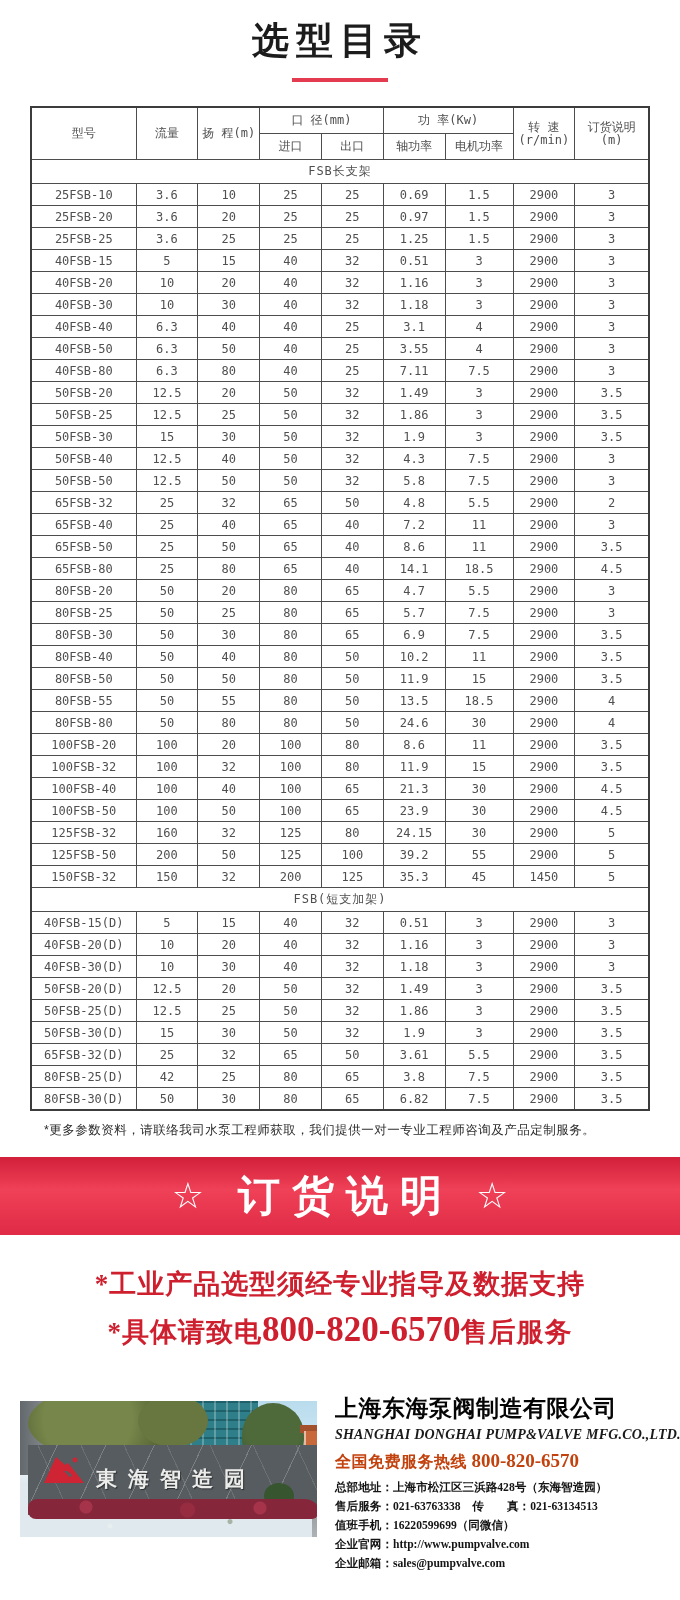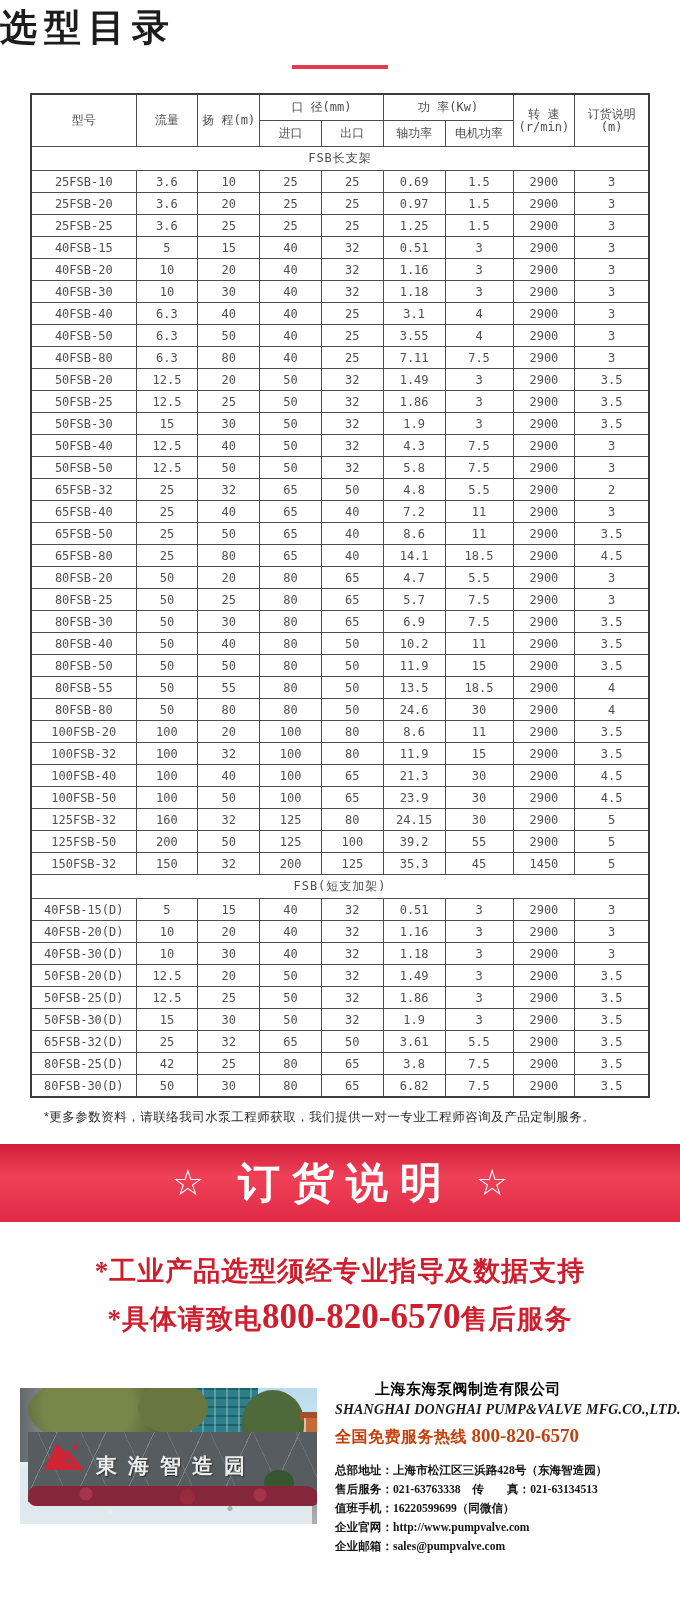--- a/index.html
+++ b/index.html
@@ -2,21 +2,21 @@
 <html><head>
 <meta charset="utf-8">
 <style>
   html,body{margin:0;padding:0;background:#fff;}
   .page{
     width:680px;height:1600px;position:relative;background:#fff;overflow:hidden;
     font-family:"Liberation Sans","DejaVu Sans",sans-serif;
   }
   
   .page-title{
-    margin:0;padding-top:3px;text-align:left;
+    margin:0;padding-top:16px;text-align:center;
     font-size:37px;font-weight:800;letter-spacing:7px;color:#1c1c1c;
   }
   .title-underline{width:96px;height:4px;background:#e43b50;margin:12px auto 0;}
   
   table.spec{
     width:620px;margin:24px auto 0;border-collapse:collapse;table-layout:fixed;
     font-family:"DejaVu Sans Mono","DejaVu Sans",sans-serif;
     font-size:12px;color:#4f4f4f;text-align:center;
     border:2px solid #3c3c3c;
   }
@@ -95,30 +95,30 @@
     background-image:radial-gradient(circle at 20% 40%,#a53349 0 6px,transparent 7px),
       radial-gradient(circle at 55% 55%,#972c40 0 7px,transparent 8px),
       radial-gradient(circle at 80% 45%,#a53349 0 6px,transparent 7px);
   }
   .ph-lawn{left:0;top:114px;width:300px;height:22px;
     background:linear-gradient(180deg,#86a04c,#9db35d);
     background-image:radial-gradient(circle at 30% 50%,rgba(255,255,240,.25) 0 2px,transparent 3px),
       radial-gradient(circle at 70% 30%,rgba(60,80,30,.35) 0 2px,transparent 3px);}
   
   .company{flex:1;margin-top:-8px;}
-  .company-name-cn{font-size:15px;font-weight:900;color:#050505;letter-spacing:.5px;margin-left:40px;}
+  .company-name-cn{font-size:23px;font-weight:900;color:#050505;letter-spacing:.5px;}
   .company-name-en{
     margin-top:3px;font-family:"Liberation Serif","DejaVu Serif",serif;
     font-size:14px;font-weight:700;color:#1a1a1a;letter-spacing:.2px;white-space:nowrap;font-style:italic;
   }
   .hotline{margin-top:7px;color:#c2410c;font-weight:900;}
   .hotline .hl-label{font-size:16px;letter-spacing:.5px;}
   .hotline .hl-number{font-size:19px;font-family:"Liberation Serif","DejaVu Serif",serif;}
   .contacts{
-    margin-top:13px;font-family:"Liberation Serif","DejaVu Serif",serif;
+    margin-top:5px;font-family:"Liberation Serif","DejaVu Serif",serif;
     font-size:11.6px;font-weight:700;color:#141414;line-height:19px;white-space:nowrap;
   }
 </style>
 </head>
 <body>
 
 <div class="page">
 
   <h1 class="page-title">选型目录</h1>
   <div class="title-underline"></div>

